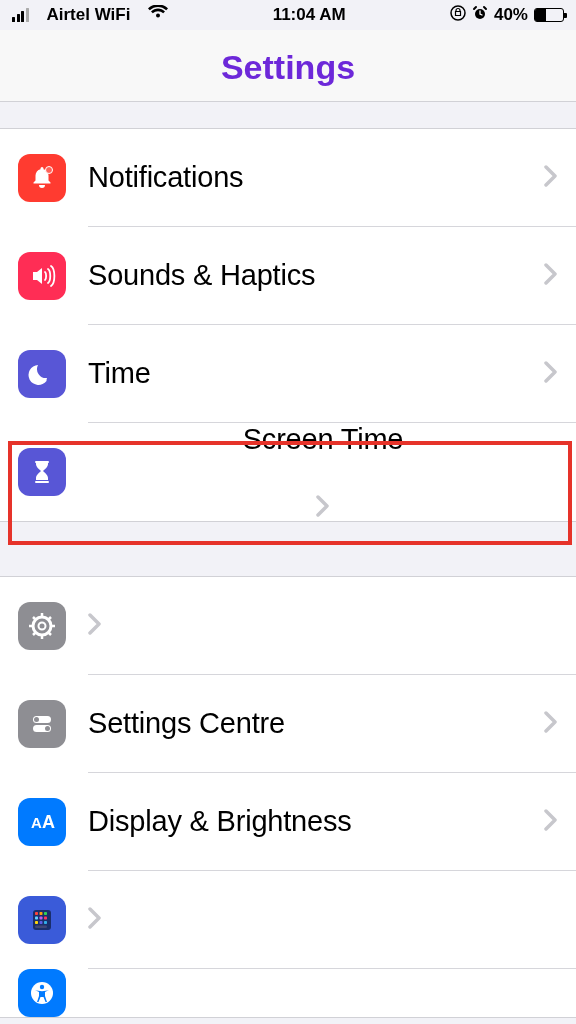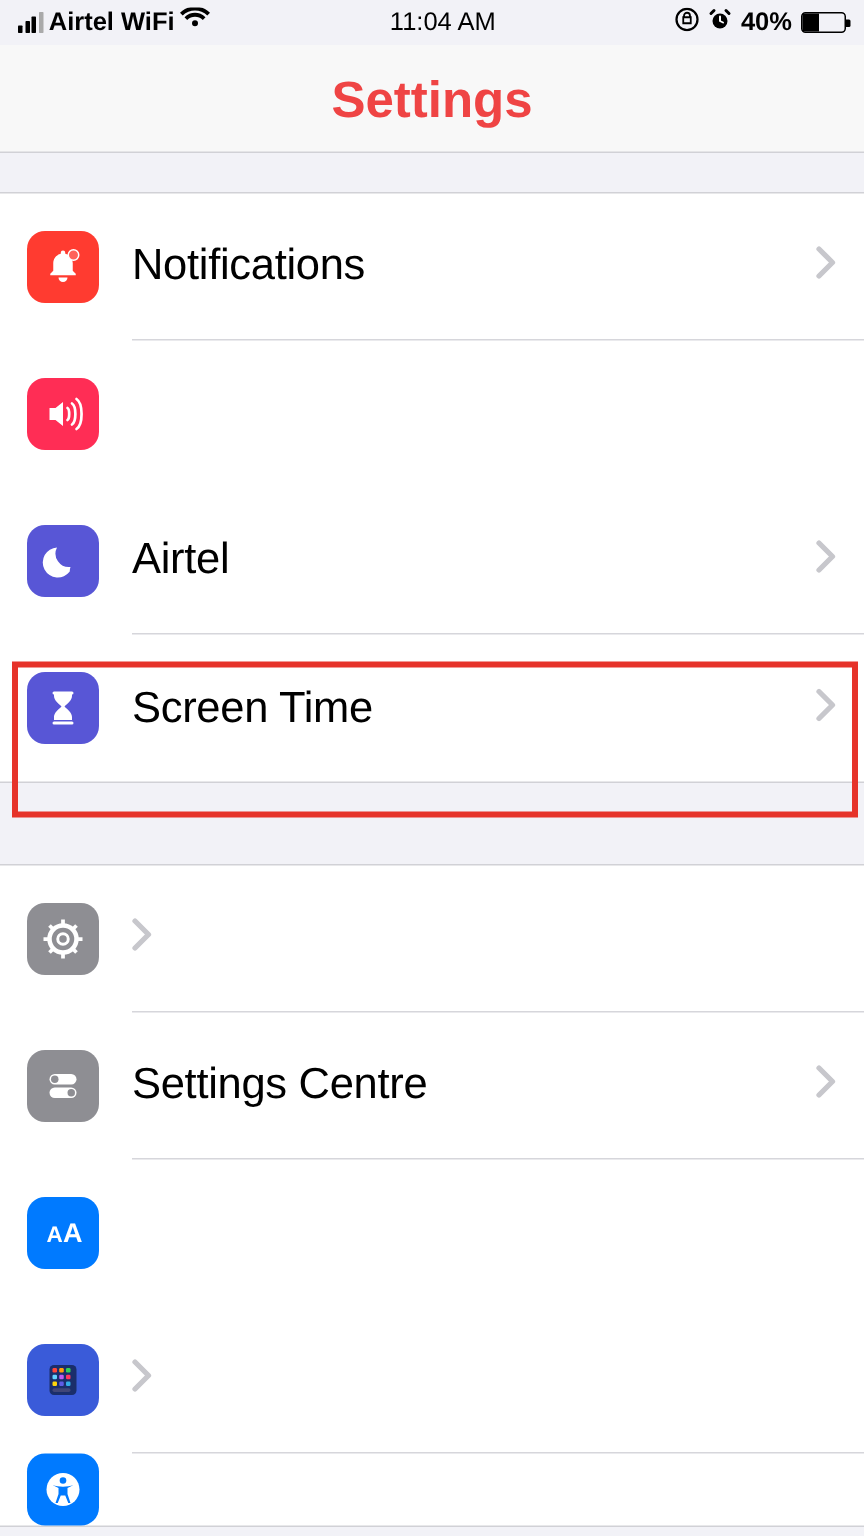--- a/index.html
+++ b/index.html
@@ -13,42 +13,42 @@
     .status-bar {
       height: 30px;
       display: flex;
       align-items: center;
       justify-content: space-between;
       padding: 0 12px;
       font-size: 17px;
       font-weight: 600;
       color: #000;
     }
-    .status-left { display: flex; align-items: center; gap: 4px; }
+    .status-left { display: flex; align-items: center; gap: 18px; }
     .status-right { display: flex; align-items: center; gap: 6px; justify-content: flex-end; }
     .signal-bars { display: flex; align-items: flex-end; gap: 1.5px; height: 14px; }
     .bar { width: 3px; background: #000; border-radius: 0.5px; }
     .bar.dim { background: #aaa; }
     .bar:nth-child(1){height:5px}.bar:nth-child(2){height:8px}.bar:nth-child(3){height:11px}.bar:nth-child(4){height:14px}
     .battery {
       width: 30px; height: 14px; border: 1.5px solid #000; border-radius: 3px;
       position: relative; display: flex; align-items: center;
     }
     .battery::after {
       content: ''; position: absolute; right: -4px; top: 4px;
       width: 2.5px; height: 5px; background: #000; border-radius: 0 1px 1px 0;
     }
     .battery-fill { width: 40%; height: 100%; background: #000; border-radius: 1.5px 0 0 1.5px; }
     .nav-header {
       text-align: center;
       padding: 18px 0 14px;
       background: #f8f8f8;
       border-bottom: 1px solid #d1d1d6;
     }
-    .nav-title { font-size: 34px; font-weight: 700; color: #ef4444; }
+    .nav-title { font-size: 34px; font-weight: 700; color: #6d28d9; }
     .spacer { height: 26px; }
     .section {
       background: #fff;
       border-top: 0.5px solid #d1d1d6;
       border-bottom: 0.5px solid #d1d1d6;
     }
     .row {
       display: flex;
       align-items: center;
       min-height: 98px;
@@ -57,21 +57,21 @@
     }
     .row-content {
       flex: 1;
       display: flex;
       align-items: center;
       padding-right: 18px;
       border-bottom: 0.5px solid #d6d6db;
       min-height: 98px;
       gap: 36px;
     }
-    .row:last-child .row-content { border-bottom: none; }
+    .row:last-child .row-content { border-bottom: none; flex-direction: column; }
     .icon-box {
       width: 48px; height: 48px;
       border-radius: 12px;
       display: flex; align-items: center; justify-content: center;
       flex-shrink: 0;
       margin-right: 22px;
     }
     .row-label { font-size: 29px; color: #000; flex: 1; letter-spacing: -0.2px; }
     .chevron { color: #c7c7cc; flex-shrink: 0; }
     .highlight-box {
@@ -97,21 +97,21 @@
         <div class="bar"></div>
         <div class="bar dim"></div>
     </div>
     <span>Airtel WiFi</span>
     <span>
       <svg width="20" height="15" viewBox="0 0 20 15">
           <path d="M10 12.5a2 2 0 100-4 2 2 0 000 4zM3 6.5c3.9-3.9 10.1-3.9 14 0l-1.8 1.8c-2.9-2.9-7.5-2.9-10.4 0L3 6.5zM0 3.5C5.5-2 14.5-2 20 3.5l-1.8 1.8C13.7.8 6.3.8 1.8 5.3L0 3.5z" fill="#000"></path>
         </svg>
     </span>
   </div>
-  <div style="font-weight:400">11:04 AM</div>
+  <div style="font-weight:700">11:04 AM</div>
   <div class="status-right">
     <span>
       <svg width="16" height="16" viewBox="0 0 16 16">
           <circle cx="8" cy="8" r="7" fill="none" stroke="#000" stroke-width="1.5"></circle>
           <path d="M6 6.5V5.5a2 2 0 014 0v1M5.5 6.5h5v4h-5z" fill="none" stroke="#000" stroke-width="1.2"></path>
         </svg>
     </span>
     <span>
       <svg width="16" height="16" viewBox="0 0 16 16">
           <circle cx="8" cy="9" r="5" fill="#000"></circle>
@@ -151,30 +151,36 @@
     </div>
   </div>
 
   <div class="row">
     <div class="icon-box" style="background:#ff2d55">
       <svg width="30" height="30" viewBox="0 0 30 30">
             <path d="M6 11h4l5-4v16l-5-4H6z" fill="#fff"></path>
             <path d="M18 11c1.5 1 1.5 7 0 8M21 8c3 2 3 12 0 14M24 5c4.5 3 4.5 17 0 20" stroke="#fff" stroke-width="1.8" fill="none" stroke-linecap="round"></path>
           </svg>
     </div>
+    <div class="row-content">
+      <span class="row-label">Sounds &amp; Haptics</span>
+      <span class="chevron"><svg width="14" height="22" viewBox="0 0 14 22">
+              <path d="M2 2l9 9-9 9" stroke="#c7c7cc" stroke-width="3.5" fill="none" stroke-linecap="round" stroke-linejoin="round"></path>
+            </svg></span>
+    </div>
   </div>
 
   <div class="row">
     <div class="icon-box" style="background:#5856d6">
       <svg width="30" height="30" viewBox="0 0 30 30">
             <path d="M20 19a9 9 0 01-9-13 10 10 0 108.5 16A9 9 0 0120 19z" fill="#fff"></path>
           </svg>
     </div>
     <div class="row-content">
-      <span class="row-label">Airtel</span>
+      <span class="row-label">Time</span>
       <span class="chevron"><svg width="14" height="22" viewBox="0 0 14 22">
               <path d="M2 2l9 9-9 9" stroke="#c7c7cc" stroke-width="3.5" fill="none" stroke-linecap="round" stroke-linejoin="round"></path>
             </svg></span>
     </div>
   </div>
 
   <div class="row">
     <div class="icon-box" style="background:#5856d6">
       <svg width="30" height="30" viewBox="0 0 30 30">
             <path d="M9 5h12v2c0 3-3 5-5 7 2 2 5 4 5 7v2H9v-2c0-3 3-5 5-7-2-2-5-4-5-7V5z" fill="#fff"></path>
@@ -238,20 +244,26 @@
           </svg></span>
     </div>
   </div>
 
   <div class="row">
     <div class="icon-box" style="background:#007aff">
       <svg width="30" height="30" viewBox="0 0 30 30">
           <text x="4" y="21" font-size="15" font-weight="600" fill="#fff" font-family="Helvetica">A</text>
           <text x="15" y="21" font-size="18" font-weight="700" fill="#fff" font-family="Helvetica">A</text>
         </svg>
+    </div>
+    <div class="row-content">
+      <span class="row-label">Display &amp; Brightness</span>
+      <span class="chevron"><svg width="14" height="22" viewBox="0 0 14 22">
+            <path d="M2 2l9 9-9 9" stroke="#c7c7cc" stroke-width="3.5" fill="none" stroke-linecap="round" stroke-linejoin="round"></path>
+          </svg></span>
     </div>
   </div>
 
   <div class="row">
     <div class="icon-box" style="background:#3a5bd9">
       <svg width="30" height="30" viewBox="0 0 30 30">
           <rect x="6" y="5" width="18" height="20" rx="3" fill="#1a2e6b"></rect>
           <g>
             <rect x="8" y="7" width="3" height="3" rx="0.8" fill="#ff453a"></rect>
             <rect x="12.5" y="7" width="3" height="3" rx="0.8" fill="#ff9f0a"></rect>

